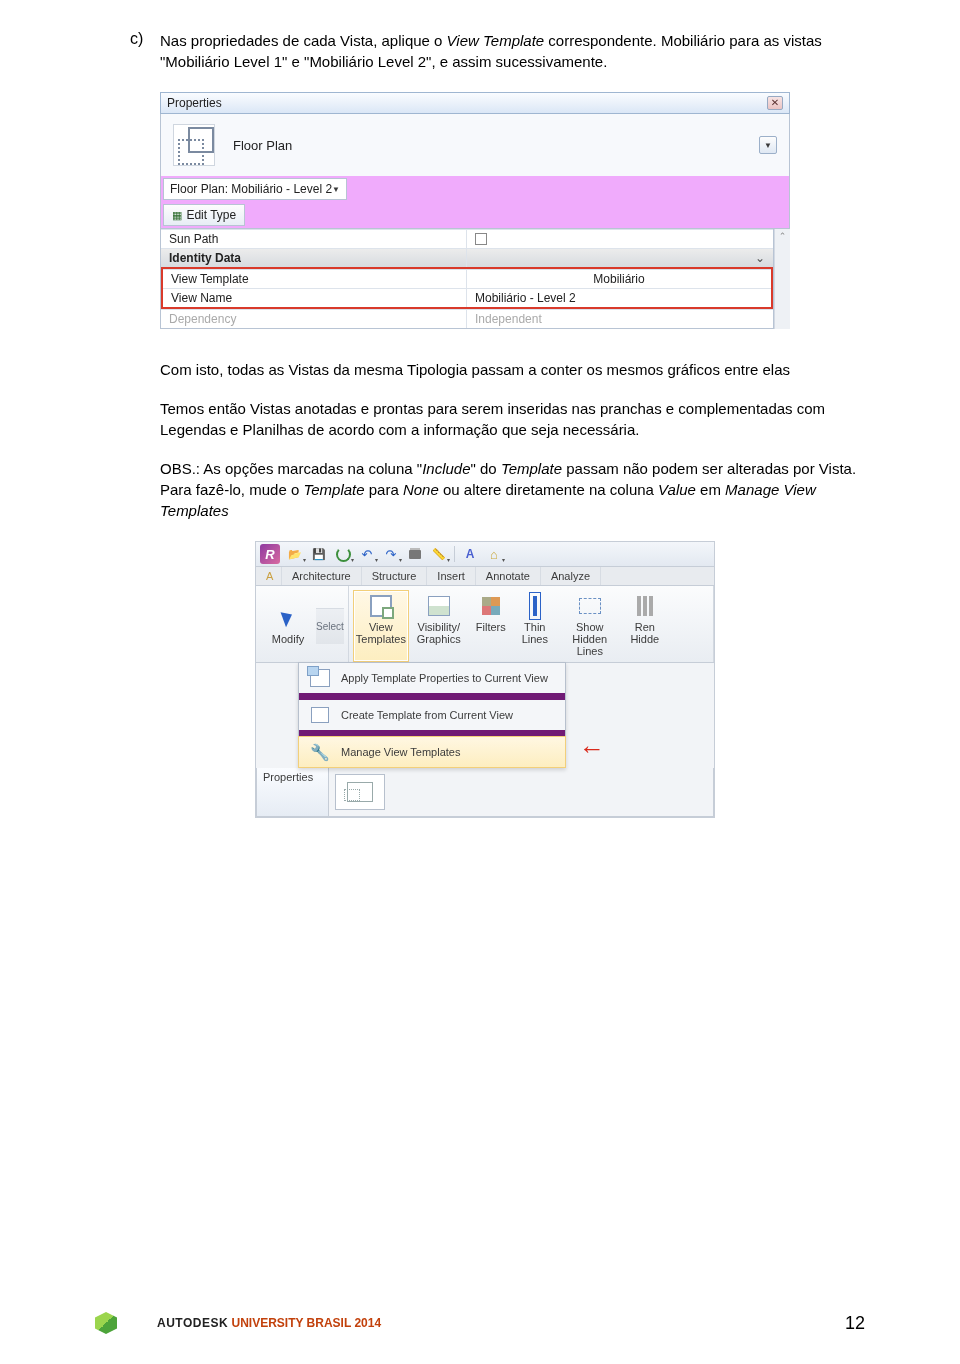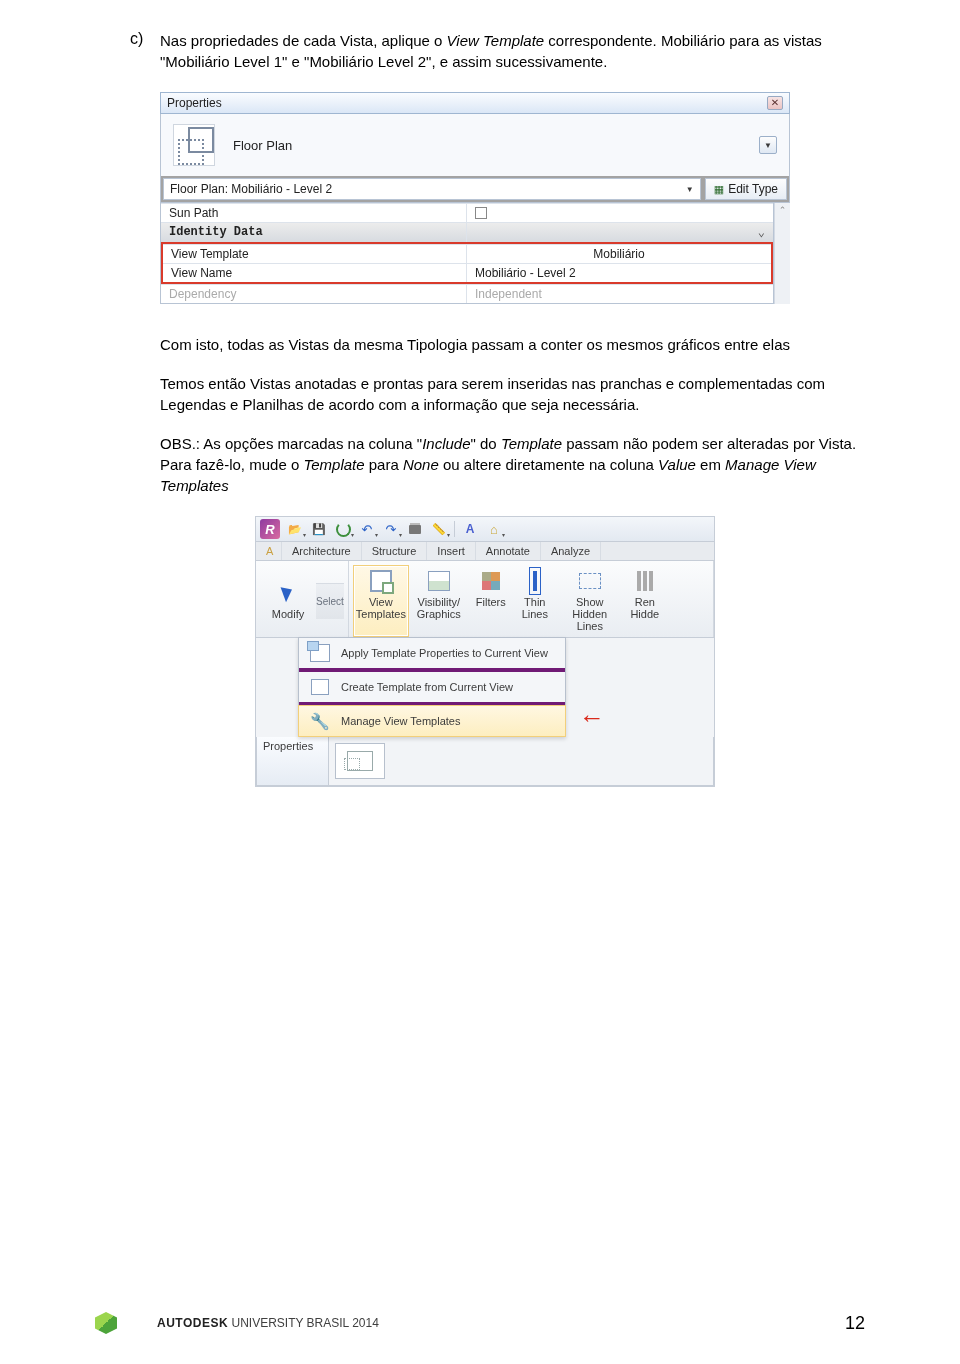--- a/index.html
+++ b/index.html
@@ -91,24 +91,25 @@
     border: 1px solid #9cb0c9;
     background: linear-gradient(#fdfdfd,#dfe8f3);
     border-radius: 2px;
     display:flex;align-items:center;justify-content:center;
     font-size:8px;color:#3a3a3a;
   }
   .instance-row {
     border: 1px solid #b8c4d4;
     border-top: none;
     display: flex;
-    align-items: center;
+    align-items: flex-start;
     padding: 2px;
     gap: 4px;
-    background: #a3a3a3;
+    background: #f0abfc;
+    flex-direction: column;
   }
   .instance-select {
     flex: 1;
     background: #fff;
     border: 1px solid #b8c4d4;
     padding: 3px 6px;
     display: flex;
     justify-content: space-between;
     align-items: center;
   }
@@ -130,21 +131,20 @@
   .grid-row {
     display: flex;
     border-top: 1px solid #dde3eb;
     background: #fff;
   }
   .grid-row .c1 { width: 50%; padding: 2px 8px; border-right:1px solid #dde3eb;}
   .grid-row .c2 { width: 50%; padding: 2px 8px; display:flex; justify-content:space-between; align-items:center;}
   .grid-row.section {
     background: linear-gradient(#ececec,#d7dbe0);
     font-weight: bold;
-    font-family: Liberation Mono, monospace;
   }
   .grid-row.section .c2 { justify-content:flex-end; font-weight:normal; color:#555;}
   .highlight-box {
     position: relative;
     border: 2px solid #d93a2b;
   }
   .highlight-box .grid-row .c2 { text-align:center; justify-content:center; }
   .dep-row { color:#aaa; }
   .sunpath-chk {
     width:12px;height:12px;border:1px solid #888;background:#fff;display:inline-block;
@@ -251,21 +251,21 @@
     margin-top: -1px;
     margin-left: 42px;
     width: 268px;
     background:#f4f6f9;
     border:1px solid #b7c0cd;
     box-shadow: 0 2px 4px rgba(0,0,0,.15);
   }
   .dd-item {
     display:flex;align-items:center;gap:10px;
     padding:5px 10px;
-    border-bottom:4px solid #701a75;
+    border-bottom:7px solid #701a75;
   }
   .dd-item:last-child{border-bottom:none;}
   .dd-item.hover{
     background:linear-gradient(#fff7e2,#fdeec0);
     border:1px solid #f2cf7a;margin:-1px;
     position:relative;
   }
   .dd-ico{width:22px;height:20px;display:flex;align-items:center;justify-content:center;}
   .dd-ico1{width:20px;height:18px;border:1px solid #8aa0bf;background:#fff;position:relative;}
   .dd-ico1::after{content:"";position:absolute;left:-4px;top:-4px;width:10px;height:8px;background:#b8d5f0;border:1px solid #7ea0c7;}
@@ -299,21 +299,21 @@
     justify-content: space-between;
     align-items: center;
   }
   .au-logo { display:flex;align-items:center;gap:8px;font-size:12px;color:#222;}
   .au-cube {
     width:22px;height:22px;
     background: linear-gradient(135deg,#9bd54d 50%,#4da43a 50%);
     clip-path: polygon(50% 0,100% 25%,100% 75%,50% 100%,0 75%,0 25%);
   }
   .au-logo b{letter-spacing:.5px;margin-left:32px;}
-  .au-logo .thin{font-weight:400;color:#404040;margin-top:9px;}
+  .au-logo .thin{font-weight:700;color:#c2410c;margin-top:9px;}
   .page-no { font-size: 18px; }
 </style>
 </head>
 <body>
 
 <div class="page">
 
   <div class="list-item">
     <div class="list-marker">c)</div>
     <div class="body-text">

